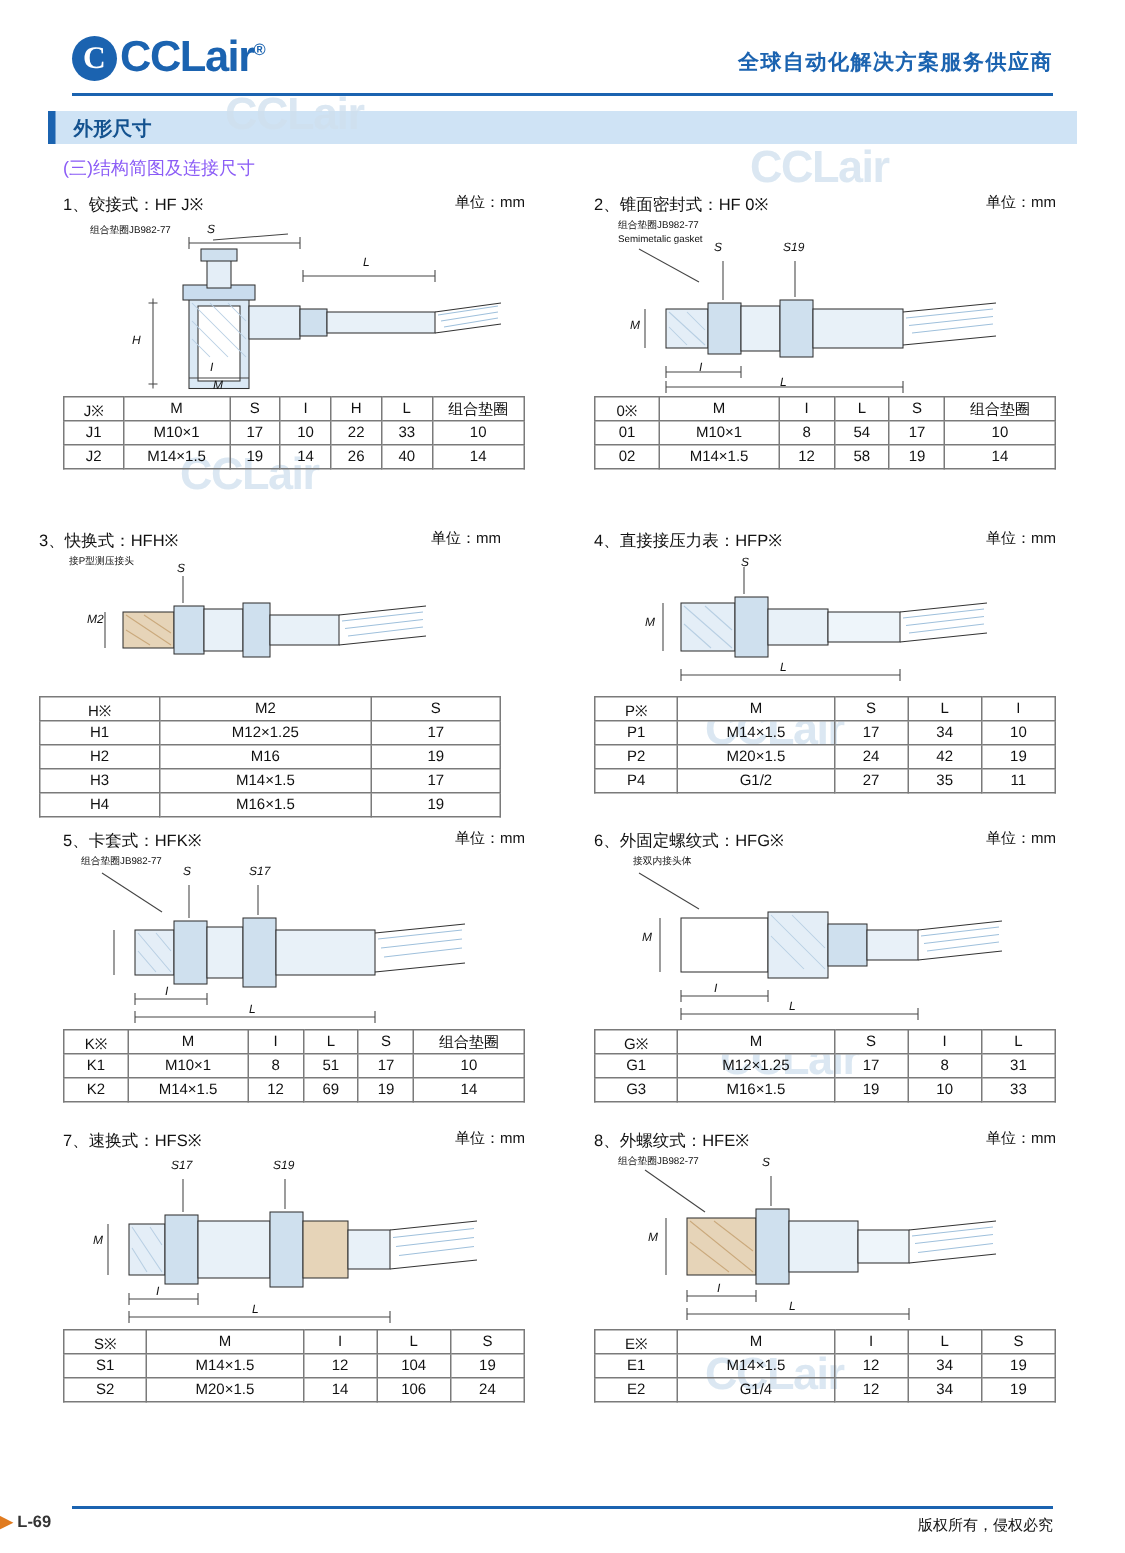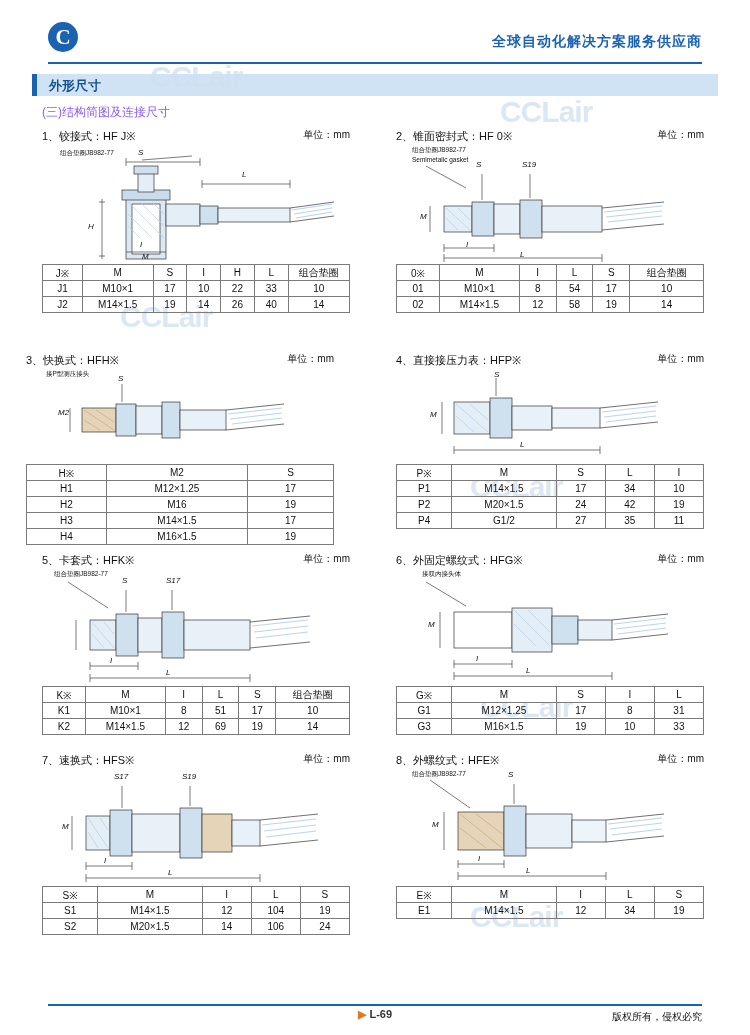--- a/index.html
+++ b/index.html
@@ -92,36 +92,37 @@
     pointer-events:none;
     font-family:"Liberation Sans", sans-serif;
     letter-spacing:-1px;
     white-space:nowrap;
   }
   
   .footer-rule{
     position:absolute;left:48px;top:1004px;width:654px;height:2px;background:#1b63b0;
   }
   .page-num{
-    position:absolute;left:0;top:1008px;width:750px;text-align:center;
+    position:absolute;left:0;top:1008px;width:750px;text-align:left;
     font-size:11px;color:#333;font-weight:bold;
   }
   .page-num .tri{color:#e07b20;font-size:11px;}
   .copyright{
     position:absolute;right:48px;top:1010px;font-size:10px;color:#111;
   }
   
   svg.draw{display:block;}
 </style>
 </head>
 <body>
 
 <div class="header">
   <div class="logo">
     <div class="logo-mark">C</div>
+    <div class="logo-text"><span>CCLair</span><span class="logo-reg">®</span></div>
   </div>
   <div class="header-slogan">全球自动化解决方案服务供应商</div>
   <div class="header-rule"></div>
 </div>
 
 <div class="title-bar">
   <span>外形尺寸</span>
 </div>
 <div class="subtitle">(三)结构简图及连接尺寸</div>
 
@@ -688,20 +689,27 @@
       </tr>
     </thead>
     <tbody>
       <tr>
         <td>E1</td>
         <td>M14×1.5</td>
         <td>12</td>
         <td>34</td>
         <td>19</td>
       </tr>
+      <tr>
+        <td>E2</td>
+        <td>G1/4</td>
+        <td>12</td>
+        <td>34</td>
+        <td>19</td>
+      </tr>
     </tbody>
   </table>
 </div>
 
 <div class="footer-rule"></div>
 <div class="page-num">
   <span class="tri">▶</span>
   <span>L-69</span>
 </div>
 <div class="copyright">版权所有，侵权必究</div>

